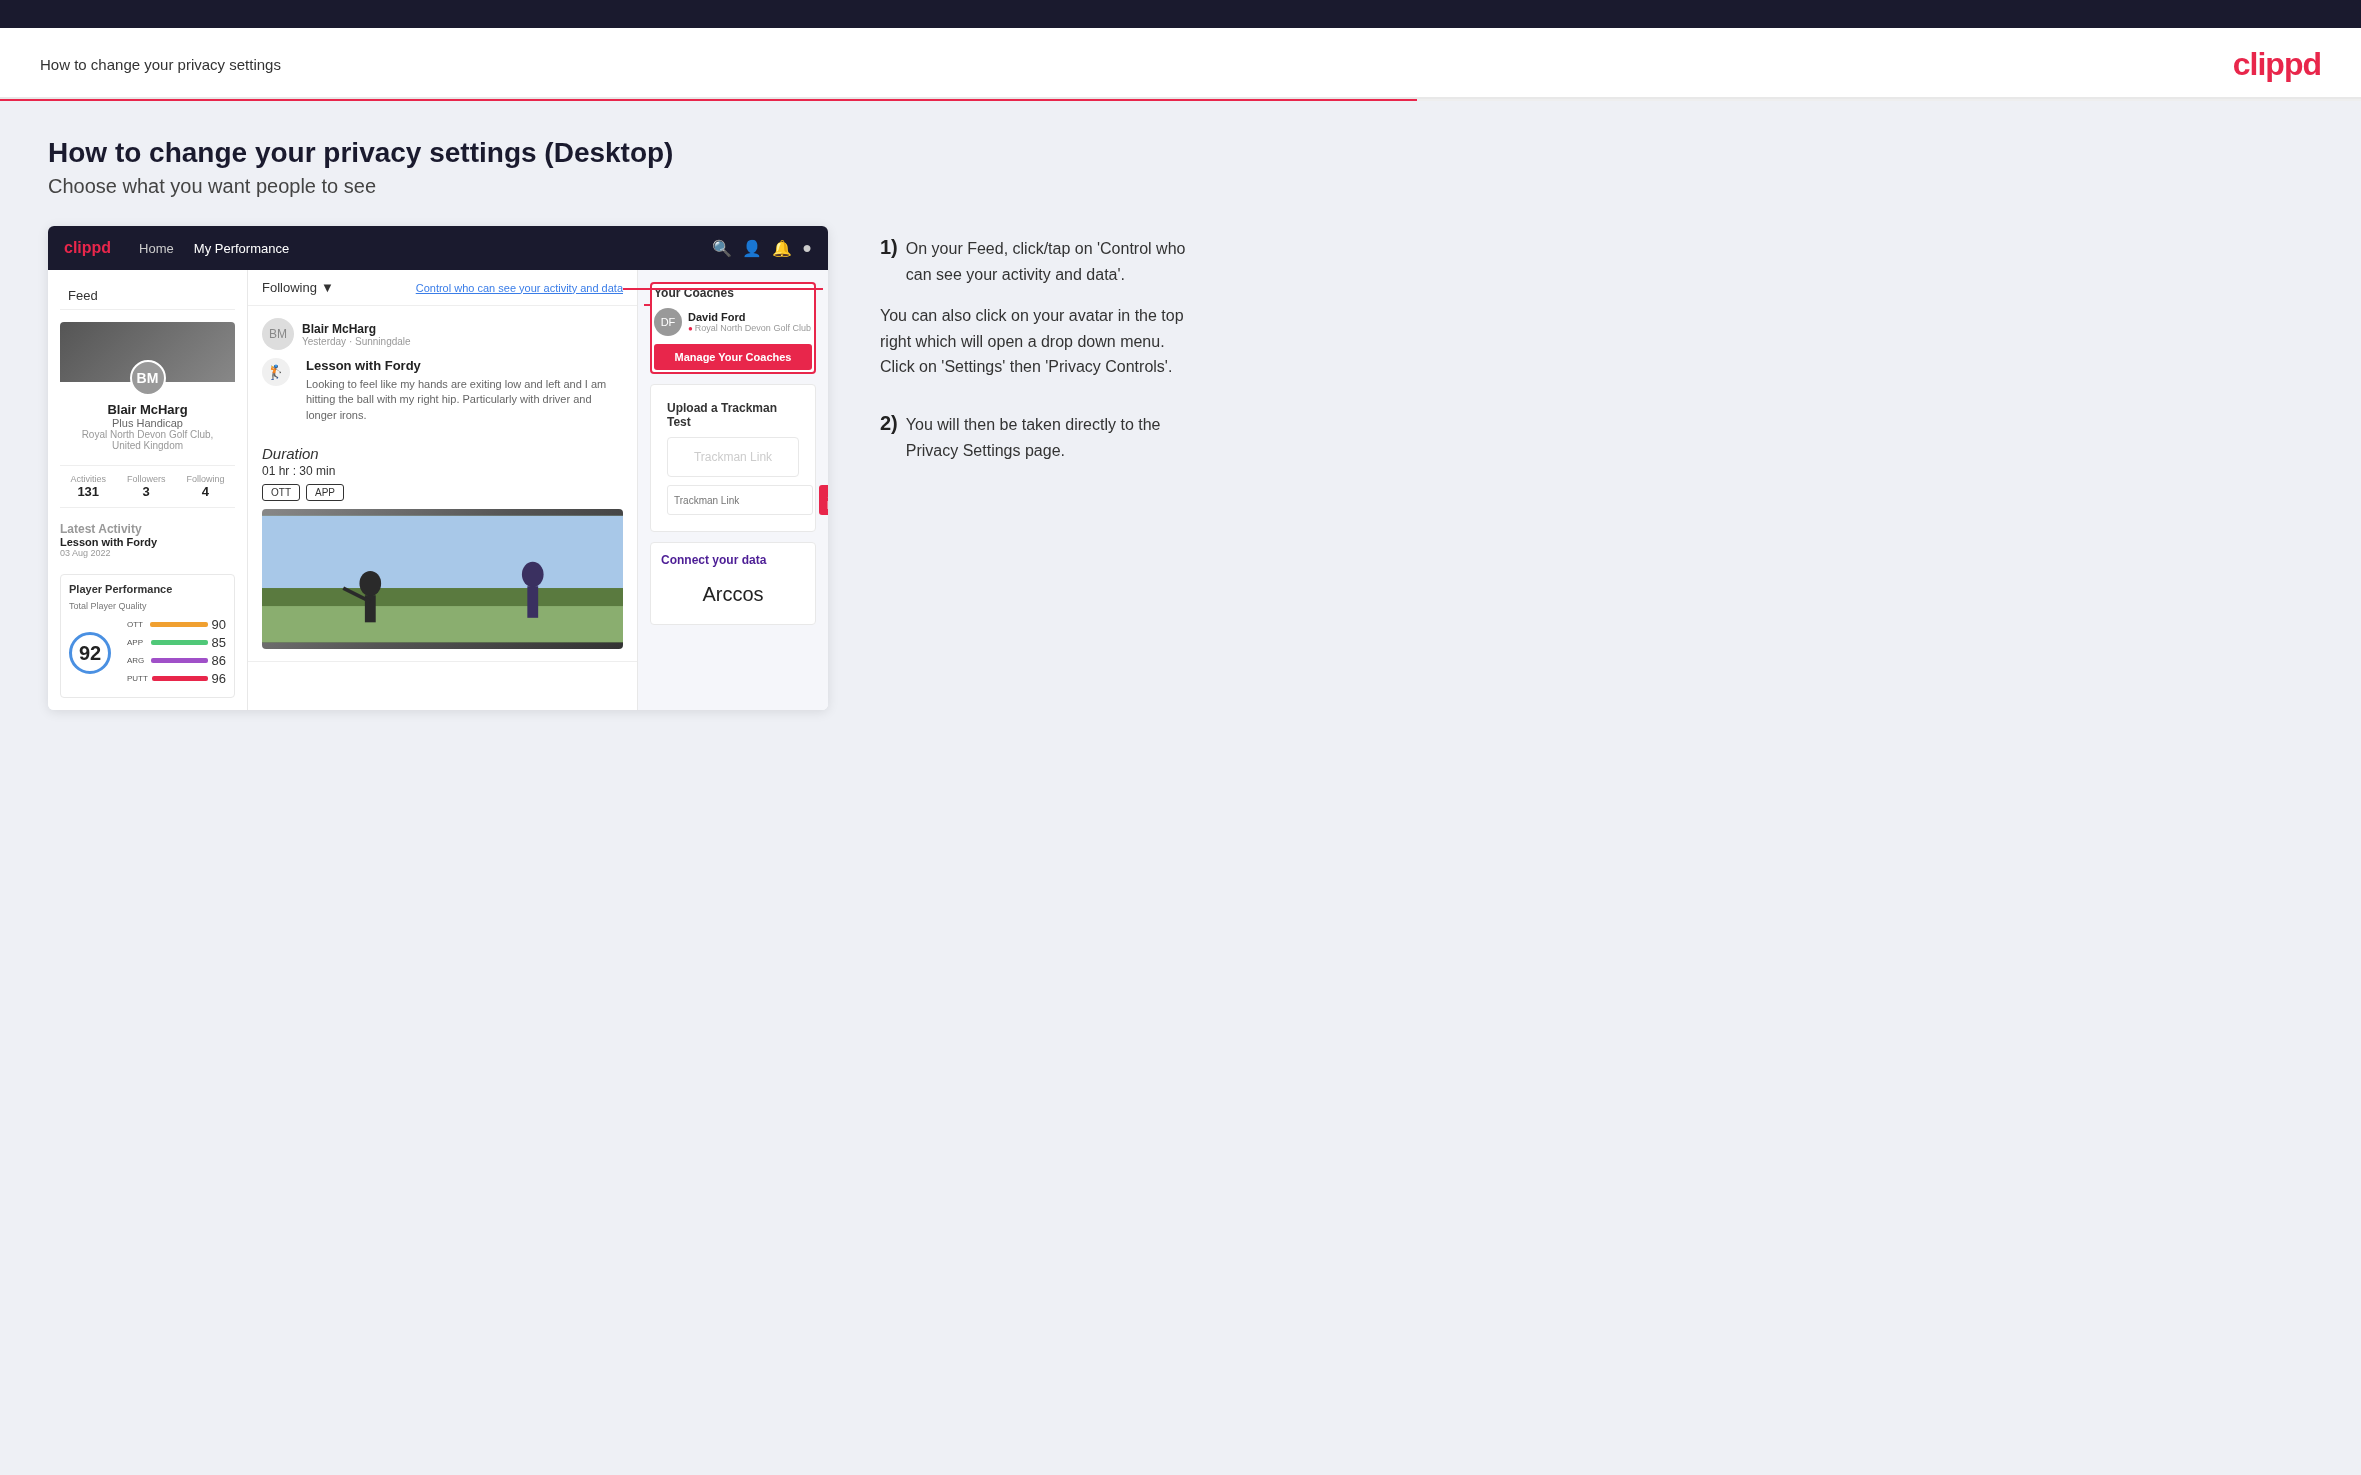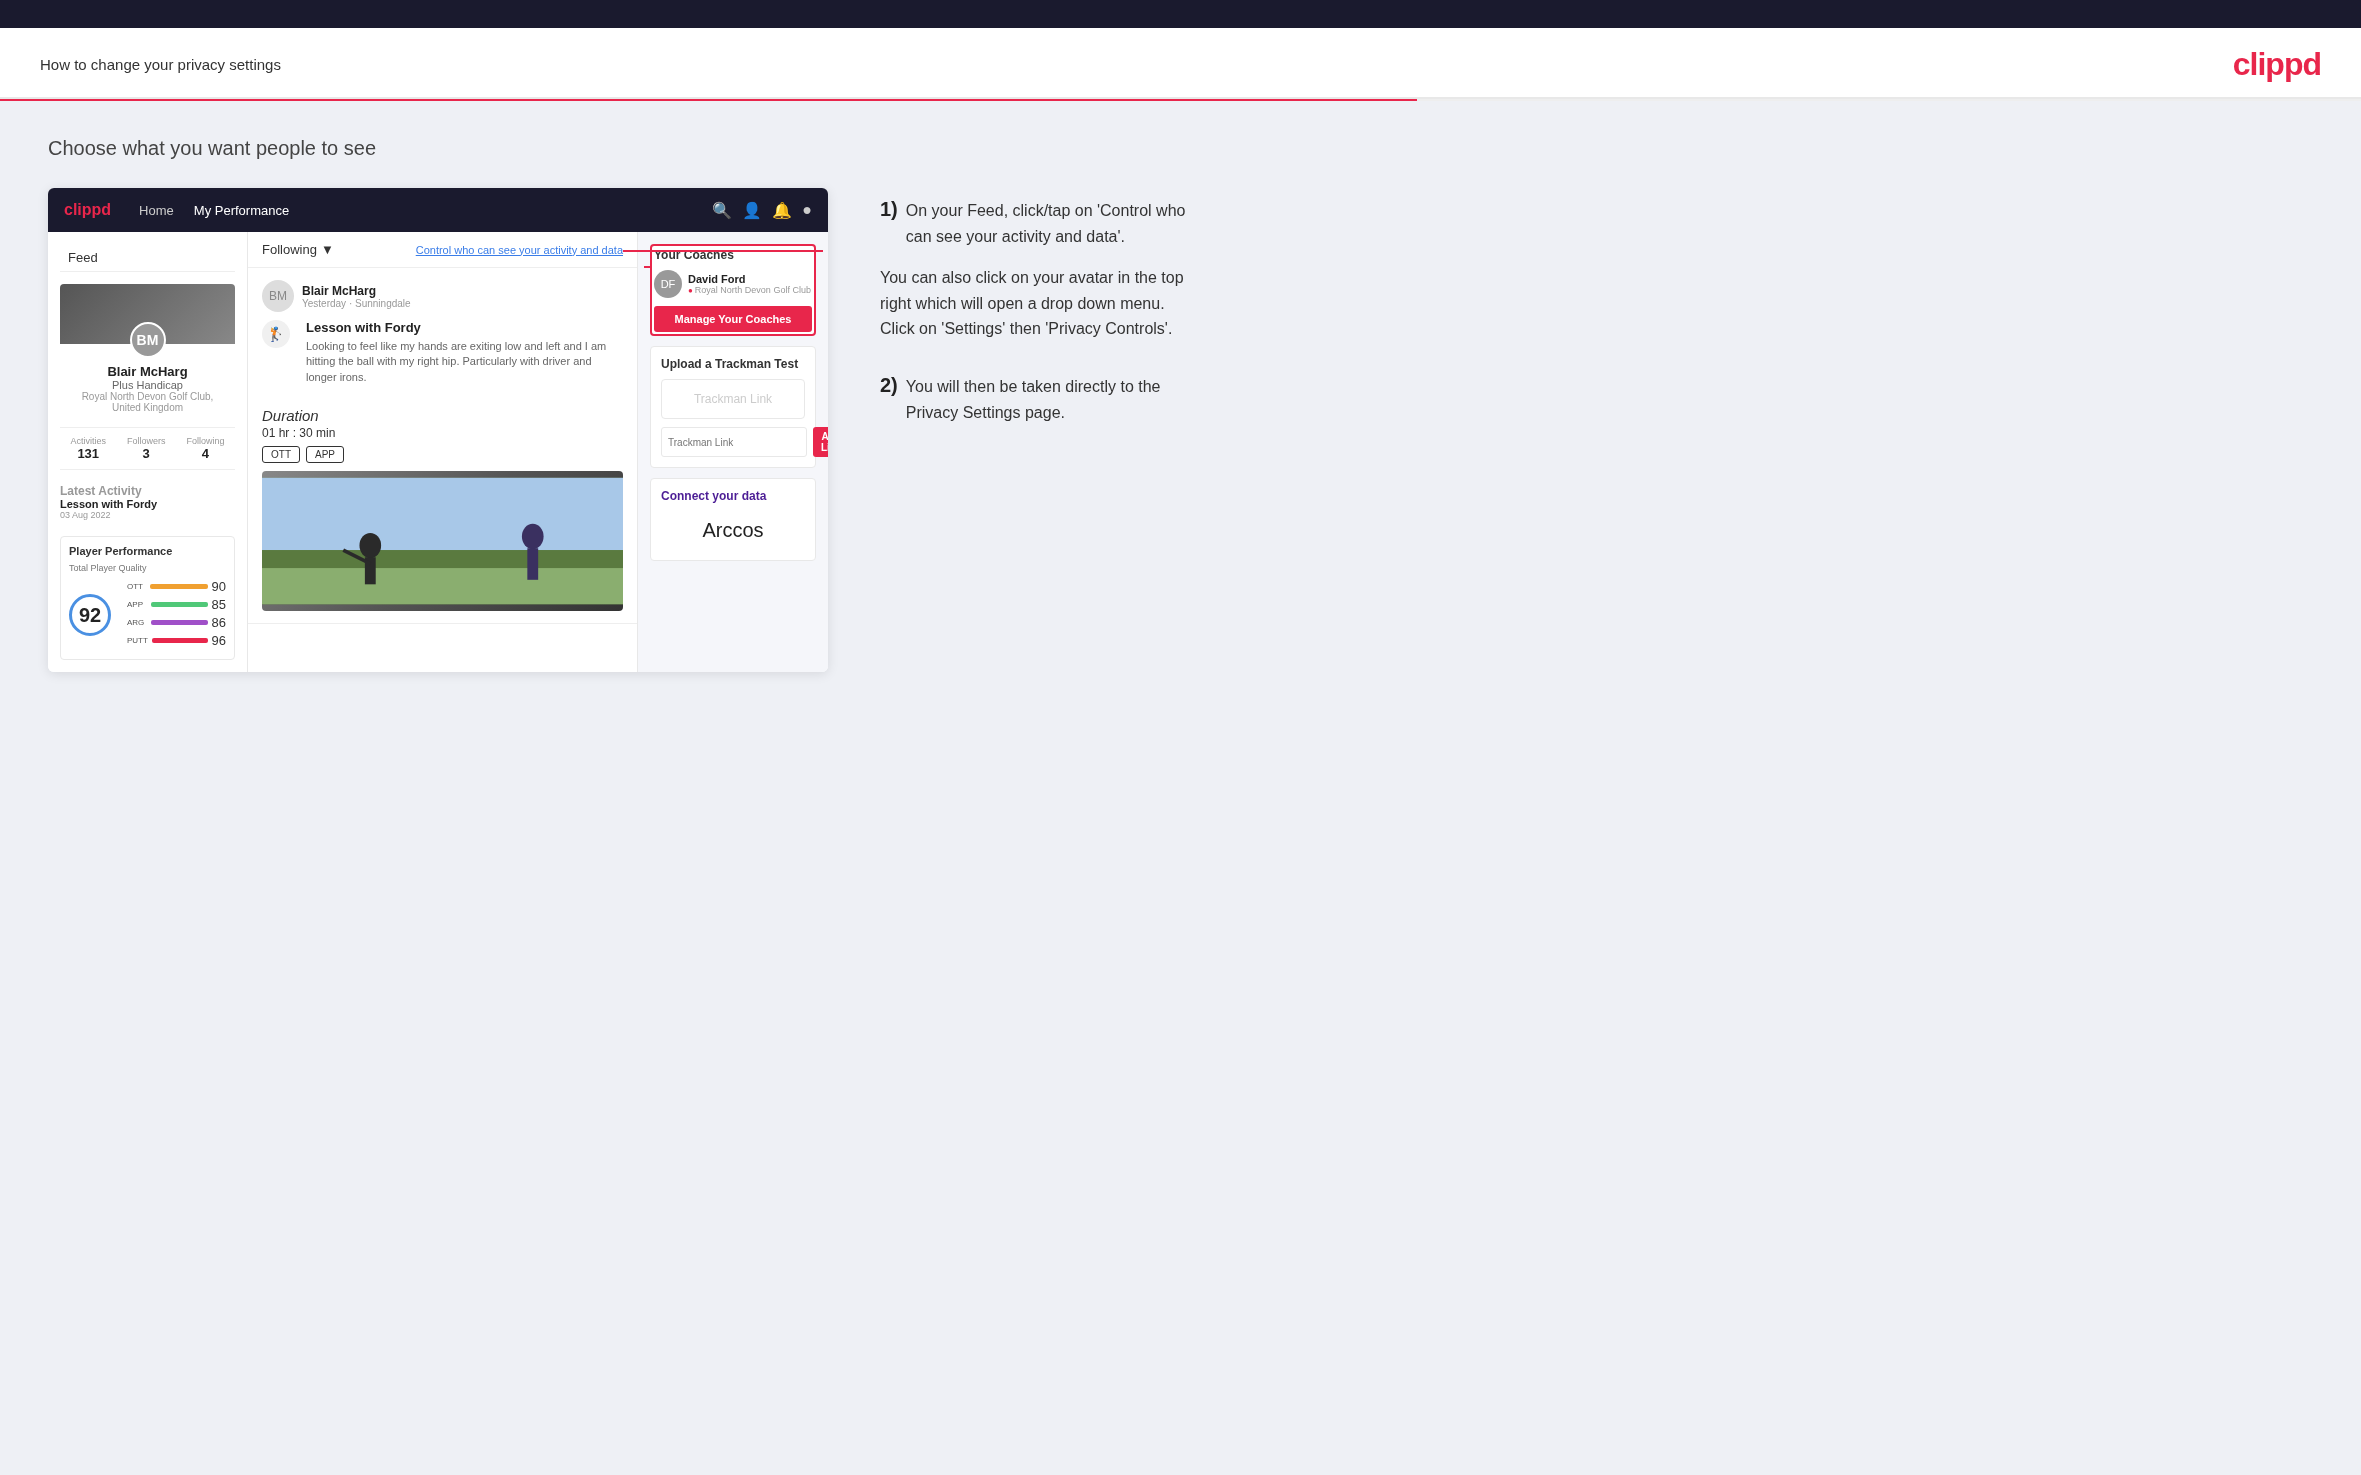--- a/index.html
+++ b/index.html
@@ -292,21 +292,21 @@
       font-weight: 600;
       border-radius: 3px;
       border: none;
       cursor: pointer;
     }
 
     .upload-box {
       background: #fff;
       border: 1px solid #e8e8e8;
       border-radius: 4px;
-      padding: 10px;
+      padding: 16px;
       margin-bottom: 10px;
     }
     .upload-title { font-size: 12px; font-weight: 600; color: #333; margin-bottom: 8px; }
     .upload-input-area {
       border: 1px solid #e8e8e8;
       border-radius: 4px;
       padding: 12px 8px;
       text-align: center;
       color: #ccc;
       font-size: 12px;
@@ -371,20 +371,21 @@
 
 <div class="top-bar"></div>
 
 <div class="header">
   <span class="header-title">How to change your privacy settings</span>
   <span class="logo">clippd</span>
 </div>
 <div class="header-border"></div>
 
 <div class="content">
+  <h1 class="page-heading">How to change your privacy settings (Desktop)</h1>
   <p class="page-subheading">Choose what you want people to see</p>
 
   <div class="main-layout">
 
     <div class="screenshot-container">
 
       <div class="app-nav">
         <span class="app-logo">clippd</span>
         <div class="nav-links">
           <span class="nav-link">Home</span>

